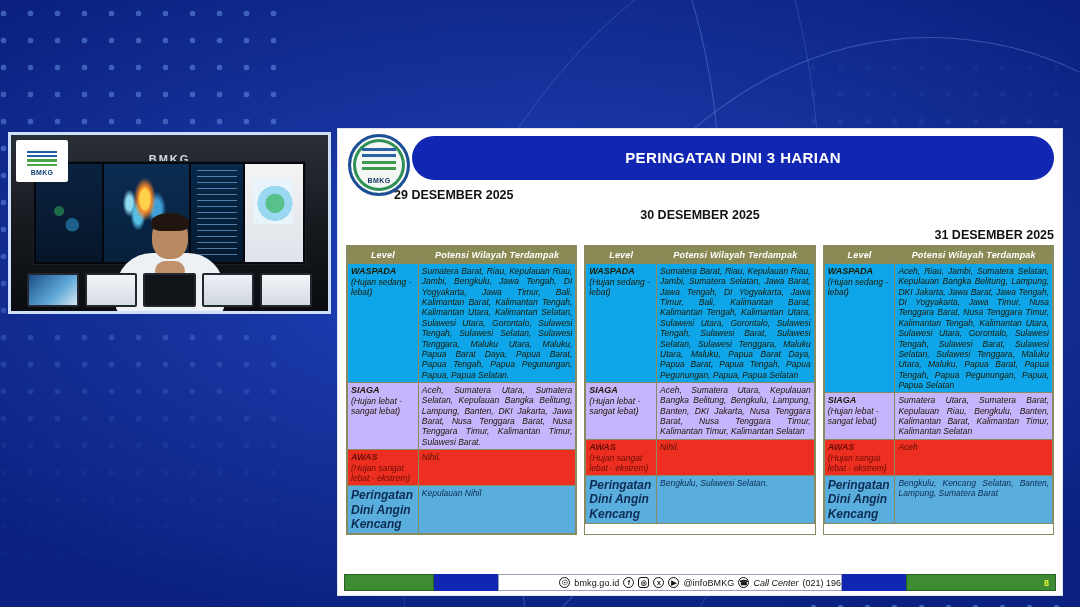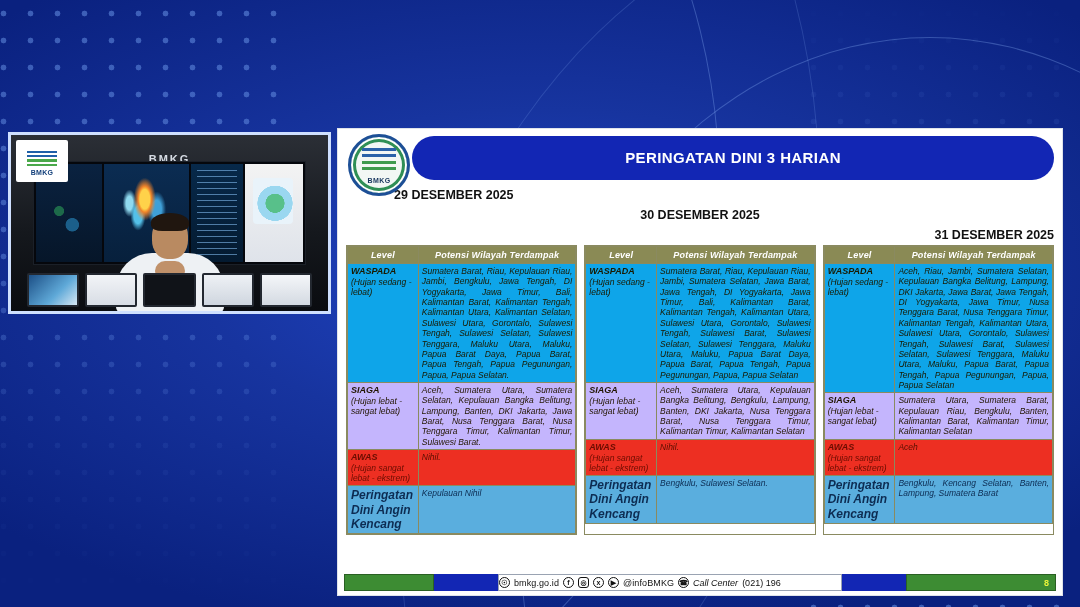--- a/index.html
+++ b/index.html
@@ -162,21 +162,21 @@
   tr.awas td.rgn { color: #5a1000; }
   tr.angin   td { background: #5aaede; color: #0d2c52; }
   tr.angin td.lvl b, tr.angin td.lvl { font-size: 12px; font-weight: bold; }
 
   
   #footer { position: absolute; left: 6px; right: 6px; bottom: 4px; height: 17px; display: flex; }
   #f-green { width: 90px; background: #3d8c33; border: 1px solid #2a6023; }
   #f-blue-l { flex: 1; background: #1226b4; }
   #f-center {
     flex: 0 0 344px; background: #ffffff; border: 1px solid #9aa3b2;
-    display: flex; align-items: center; justify-content: flex-start; gap: 4px;
+    display: flex; align-items: center; justify-content: flex-end; gap: 4px;
     font-size: 9px; color: #111; white-space: nowrap;
   }
   #f-blue-r { flex: 1; background: #1226b4; }
   #f-green-r { width: 150px; background: #3d8c33; border: 1px solid #2a6023;
     display: flex; align-items: center; justify-content: flex-end; padding-right: 6px; }
   #page-num { color: #eaf53a; font-size: 9px; font-weight: bold; }
   .sico { width: 11px; height: 11px; border-radius: 50%; border: 1.3px solid #111;
     display: inline-flex; align-items: center; justify-content: center;
     font-size: 7px; font-weight: bold; color: #111; line-height: 1; }
   .sico.ig { border-radius: 3px; }

